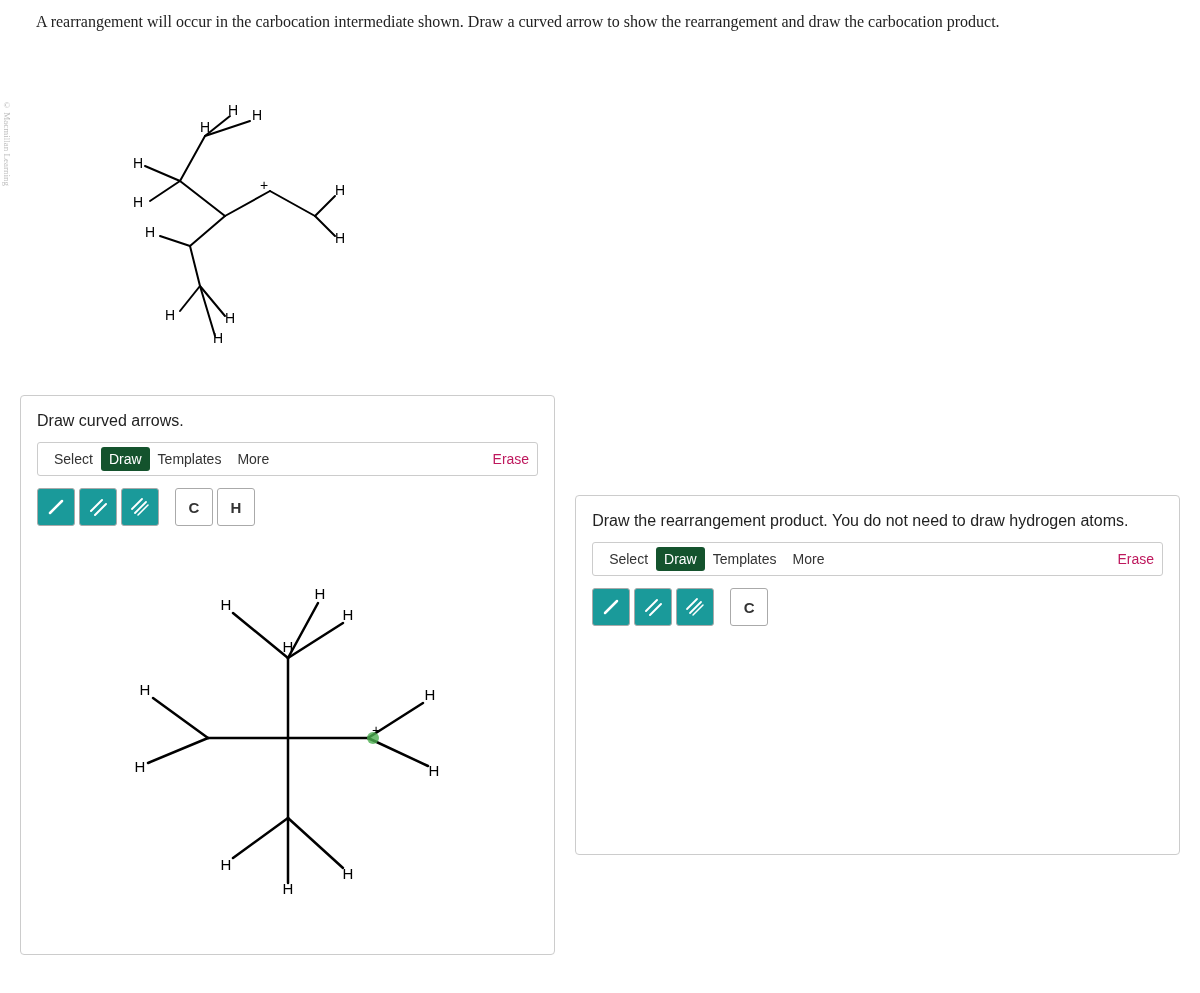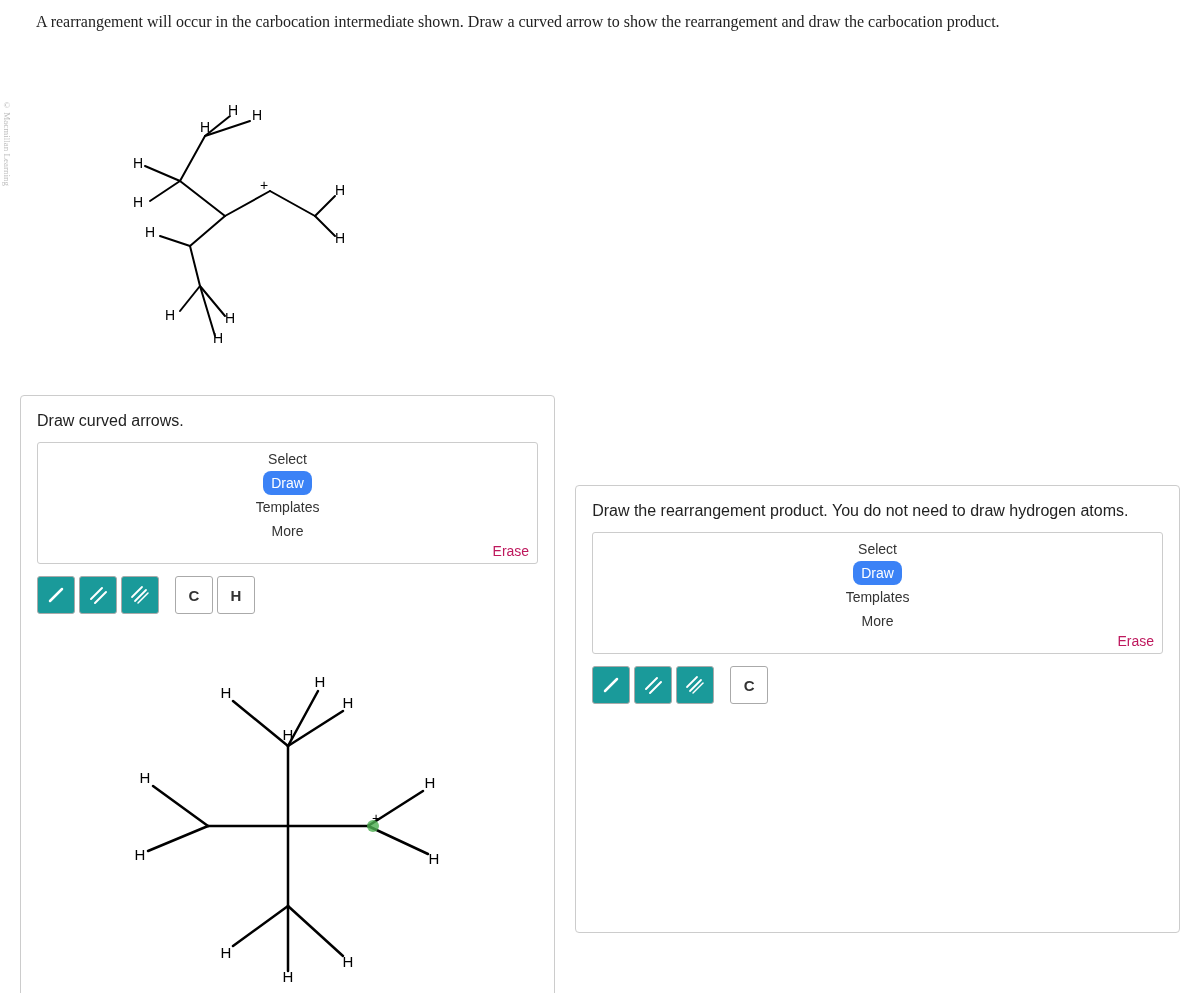--- a/index.html
+++ b/index.html
@@ -48,35 +48,34 @@
     .toolbar {
       display: flex;
       align-items: center;
       gap: 0;
       border: 1px solid #ccc;
       border-radius: 3px;
       padding: 4px 8px;
       margin-bottom: 12px;
       font-family: Arial, sans-serif;
       font-size: 14px;
-      flex-direction: column;
     }
     .toolbar-btn {
       background: none;
       border: none;
       cursor: pointer;
       padding: 4px 8px;
       font-size: 14px;
       color: #333;
       font-family: Arial, sans-serif;
     }
     .toolbar-btn.active {
-      background: #3b82f6;
+      background: #14532d;
       color: #fff;
-      border-radius: 8px;
+      border-radius: 3px;
     }
     .toolbar-erase {
       margin-left: auto;
       background: none;
       border: none;
       cursor: pointer;
       font-size: 14px;
       color: #be185d;
       font-family: Arial, sans-serif;
     }

